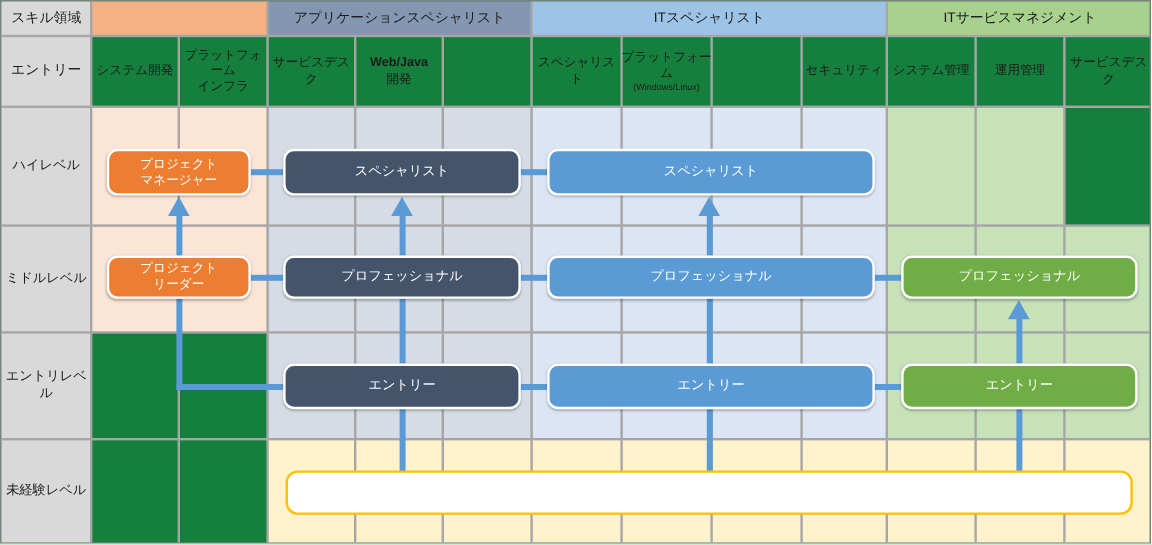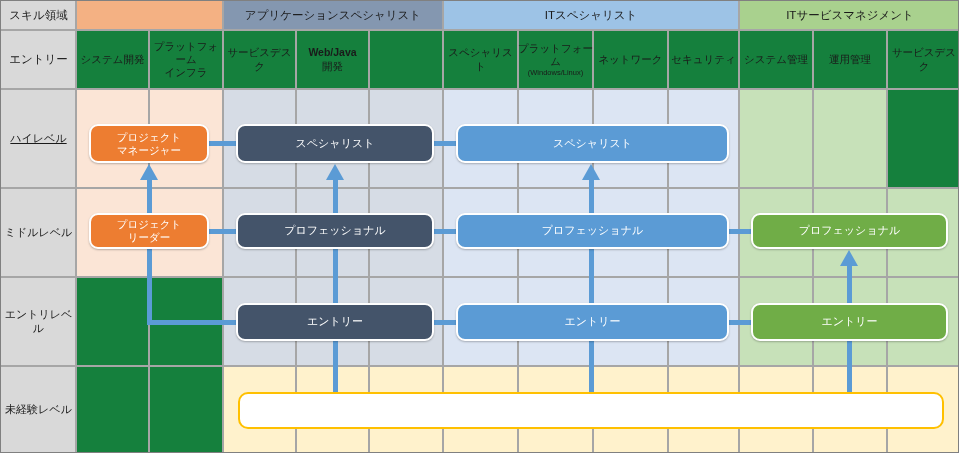--- a/index.html
+++ b/index.html
@@ -120,37 +120,34 @@
     </div>
   <div class="cell hdr2" style="left:295px;top:29px;width:73px;height:59px;">
     <div><span class="bold">Web/Java</span><br><span>開発</span></div>
   </div>
   <div class="cell hdr2" style="left:442px;top:29px;width:75px;height:59px;">
       <span>スペシャリスト</span>
     </div>
   <div class="cell hdr2" style="left:517px;top:29px;width:75px;height:59px;">
     <div><span>プラットフォーム</span><span class="sub">(Windows/Linux)</span></div>
   </div>
-  <div class="cell hdr2" style="left:592px;top:29px;width:75px;height:59px;">
-      <span>ネットワーク</span>
-    </div>
   <div class="cell hdr2" style="left:667px;top:29px;width:71px;height:59px;text-align:right;">
       <span>セキュリティ</span>
     </div>
   <div class="cell hdr2" style="left:738px;top:29px;width:74px;height:59px;">
       <span>システム管理</span>
     </div>
   <div class="cell hdr2" style="left:812px;top:29px;width:74px;height:59px;">
       <span>運用管理</span>
     </div>
   <div class="cell hdr2" style="left:886px;top:29px;width:74px;height:59px;">
       <span>サービスデスク</span>
     </div>
 
-  <div class="cell rowlab" style="left:0;top:88px;width:75px;height:99px;text-decoration:underline;">
+  <div class="cell rowlab" style="left:0;top:88px;width:75px;height:99px;">
       <span>ハイレベル</span>
     </div>
   <div class="cell rowlab" style="left:0;top:187px;width:75px;height:89px;">
       <span>ミドルレベル</span>
     </div>
   <div class="cell rowlab" style="left:0;top:276px;width:75px;height:89px;">
       <span>エントリレベル</span>
     </div>
   <div class="cell rowlab" style="left:0;top:365px;width:75px;height:87px;justify-content:center;">
       <span>未経験レベル</span>

